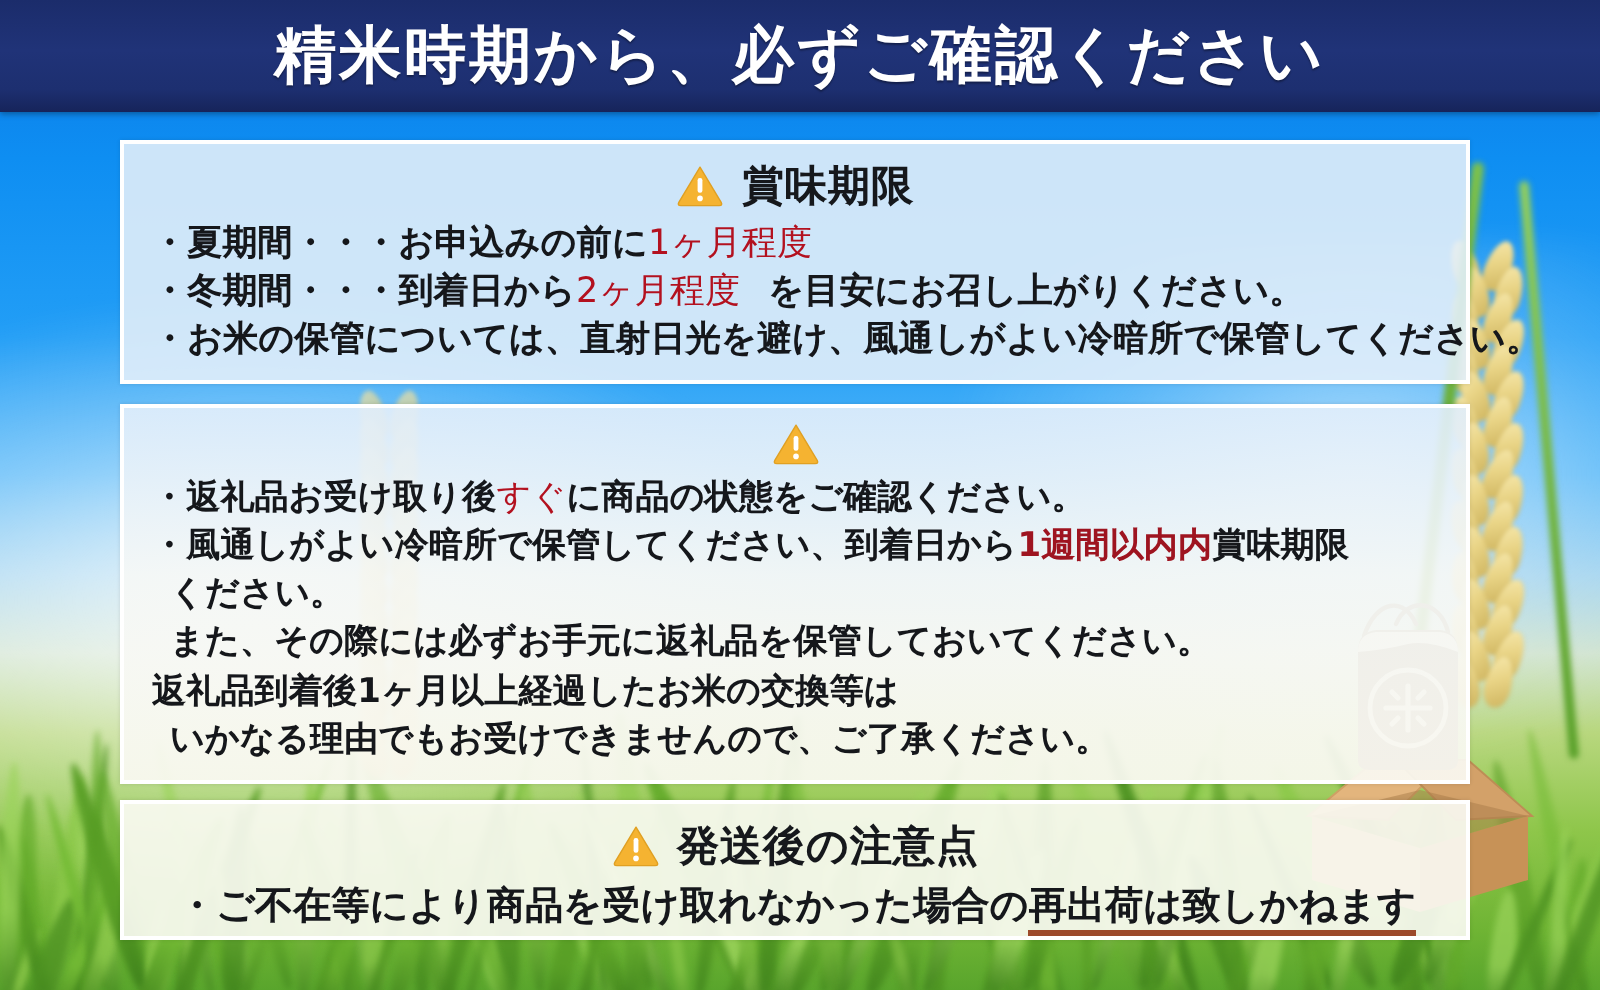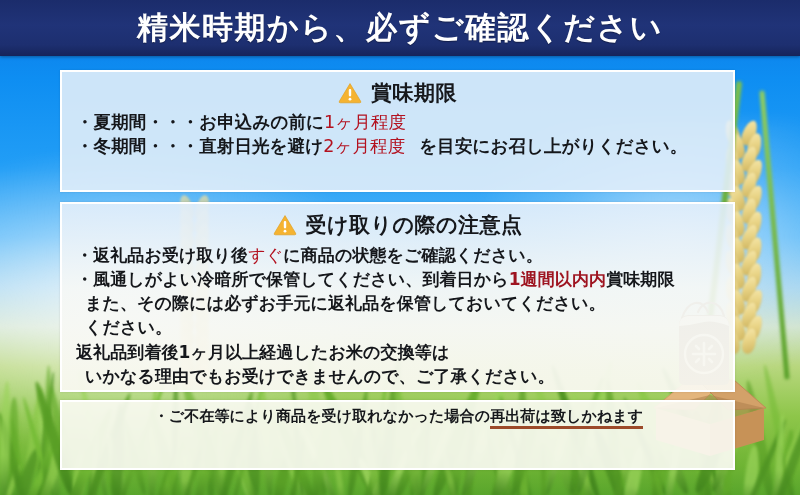--- a/index.html
+++ b/index.html
@@ -125,21 +125,21 @@
   .line {
     font-size: 17px;
     font-weight: 700;
     color: #15171b;
     line-height: 1.34;
     white-space: nowrap;
     letter-spacing: .1px;
   }
   #panel-1 .line { font-size: 17.5px; line-height: 1.36; }
   #panel-2 .line { font-size: 17px;   line-height: 1.42; }
-  #panel-3 .line { font-size: 15px; text-align: center; }
+  #panel-3 .line { font-size: 19px; text-align: center; }
 
   .em-red   { color: #b3111f; font-weight: 400; }
   .em-dark  { color: #9e1420; font-weight: 700; }
   .gap      { display: inline-block; width: 14px; }
   .indent   { padding-left: 9px; }
   .u-brown  {
     border-bottom: 3px solid #9c4a2a;
     padding-bottom: 1px;
   }
 </style>
@@ -393,42 +393,50 @@
     <div class="panel-head">
       <svg class="warn-icon" viewBox="0 0 24 22">
         <path d="M12 1.6 L22.6 19.2 Q23.4 20.8 21.6 20.8 L2.4 20.8 Q0.6 20.8 1.4 19.2 Z" fill="#f5b331" stroke="#e0a022" stroke-width="0.7" stroke-linejoin="round"></path>
         <rect x="10.8" y="7" width="2.4" height="7.4" rx="1.1" fill="#ffffff"></rect>
         <circle cx="12" cy="17.2" r="1.4" fill="#ffffff"></circle>
       </svg>
       <div class="ttl">賞味期限</div>
     </div>
     <div class="panel-body">
         <div class="line"><span>・夏期間・・・お申込みの前に</span><span class="em-red">1ヶ月程度</span></div>
-        <div class="line"><span>・冬期間・・・直射日光を避け</span><span class="em-red">2ヶ月程度</span><span class="gap"></span><span>を目安にお召し上がりください。</span></div>
+        <div class="line"><span>・冬期間・・・到着日から</span><span class="em-red">2ヶ月程度</span><span class="gap"></span><span>を目安にお召し上がりください。</span></div>
+        <div class="line"><span>・お米の保管については、直射日光を避け、風通しがよい冷暗所で保管してください。</span></div>
       </div>
   </div>
 
   <div class="panel" id="panel-2">
     <div class="panel-head">
       <svg class="warn-icon" viewBox="0 0 24 22">
         <path d="M12 1.6 L22.6 19.2 Q23.4 20.8 21.6 20.8 L2.4 20.8 Q0.6 20.8 1.4 19.2 Z" fill="#f5b331" stroke="#e0a022" stroke-width="0.7" stroke-linejoin="round"></path>
         <rect x="10.8" y="7" width="2.4" height="7.4" rx="1.1" fill="#ffffff"></rect>
         <circle cx="12" cy="17.2" r="1.4" fill="#ffffff"></circle>
       </svg>
-      <div class="ttl">受け取りの際の注意点</div>
     </div>
     <div class="panel-body">
         <div class="line"><span>・返礼品お受け取り後</span><span class="em-red">すぐ</span><span>に商品の状態をご確認ください。</span></div>
         <div class="line"><span>・風通しがよい冷暗所で保管してください、到着日から</span><span class="em-dark">1週間以内内</span><span>賞味期限</span></div>
+        <div class="line indent"><span>ください。</span></div>
         <div class="line indent"><span>また、その際には必ずお手元に返礼品を保管しておいてください。</span></div>
-        <div class="line indent"><span>ください。</span></div>
         <div class="line"><span>返礼品到着後1ヶ月以上経過したお米の交換等は</span></div>
         <div class="line indent"><span>いかなる理由でもお受けできませんので、ご了承ください。</span></div>
       </div>
   </div>
 
   <div class="panel" id="panel-3">
+    <div class="panel-head">
+      <svg class="warn-icon" viewBox="0 0 24 22">
+        <path d="M12 1.6 L22.6 19.2 Q23.4 20.8 21.6 20.8 L2.4 20.8 Q0.6 20.8 1.4 19.2 Z" fill="#f5b331" stroke="#e0a022" stroke-width="0.7" stroke-linejoin="round"></path>
+        <rect x="10.8" y="7" width="2.4" height="7.4" rx="1.1" fill="#ffffff"></rect>
+        <circle cx="12" cy="17.2" r="1.4" fill="#ffffff"></circle>
+      </svg>
+      <div class="ttl">発送後の注意点</div>
+    </div>
     <div class="panel-body">
         <div class="line"><span>・ご不在等により商品を受け取れなかった場合の</span><span class="u-brown">再出荷は致しかねます</span></div>
       </div>
   </div>
 
 </div>
 
 </body></html>

